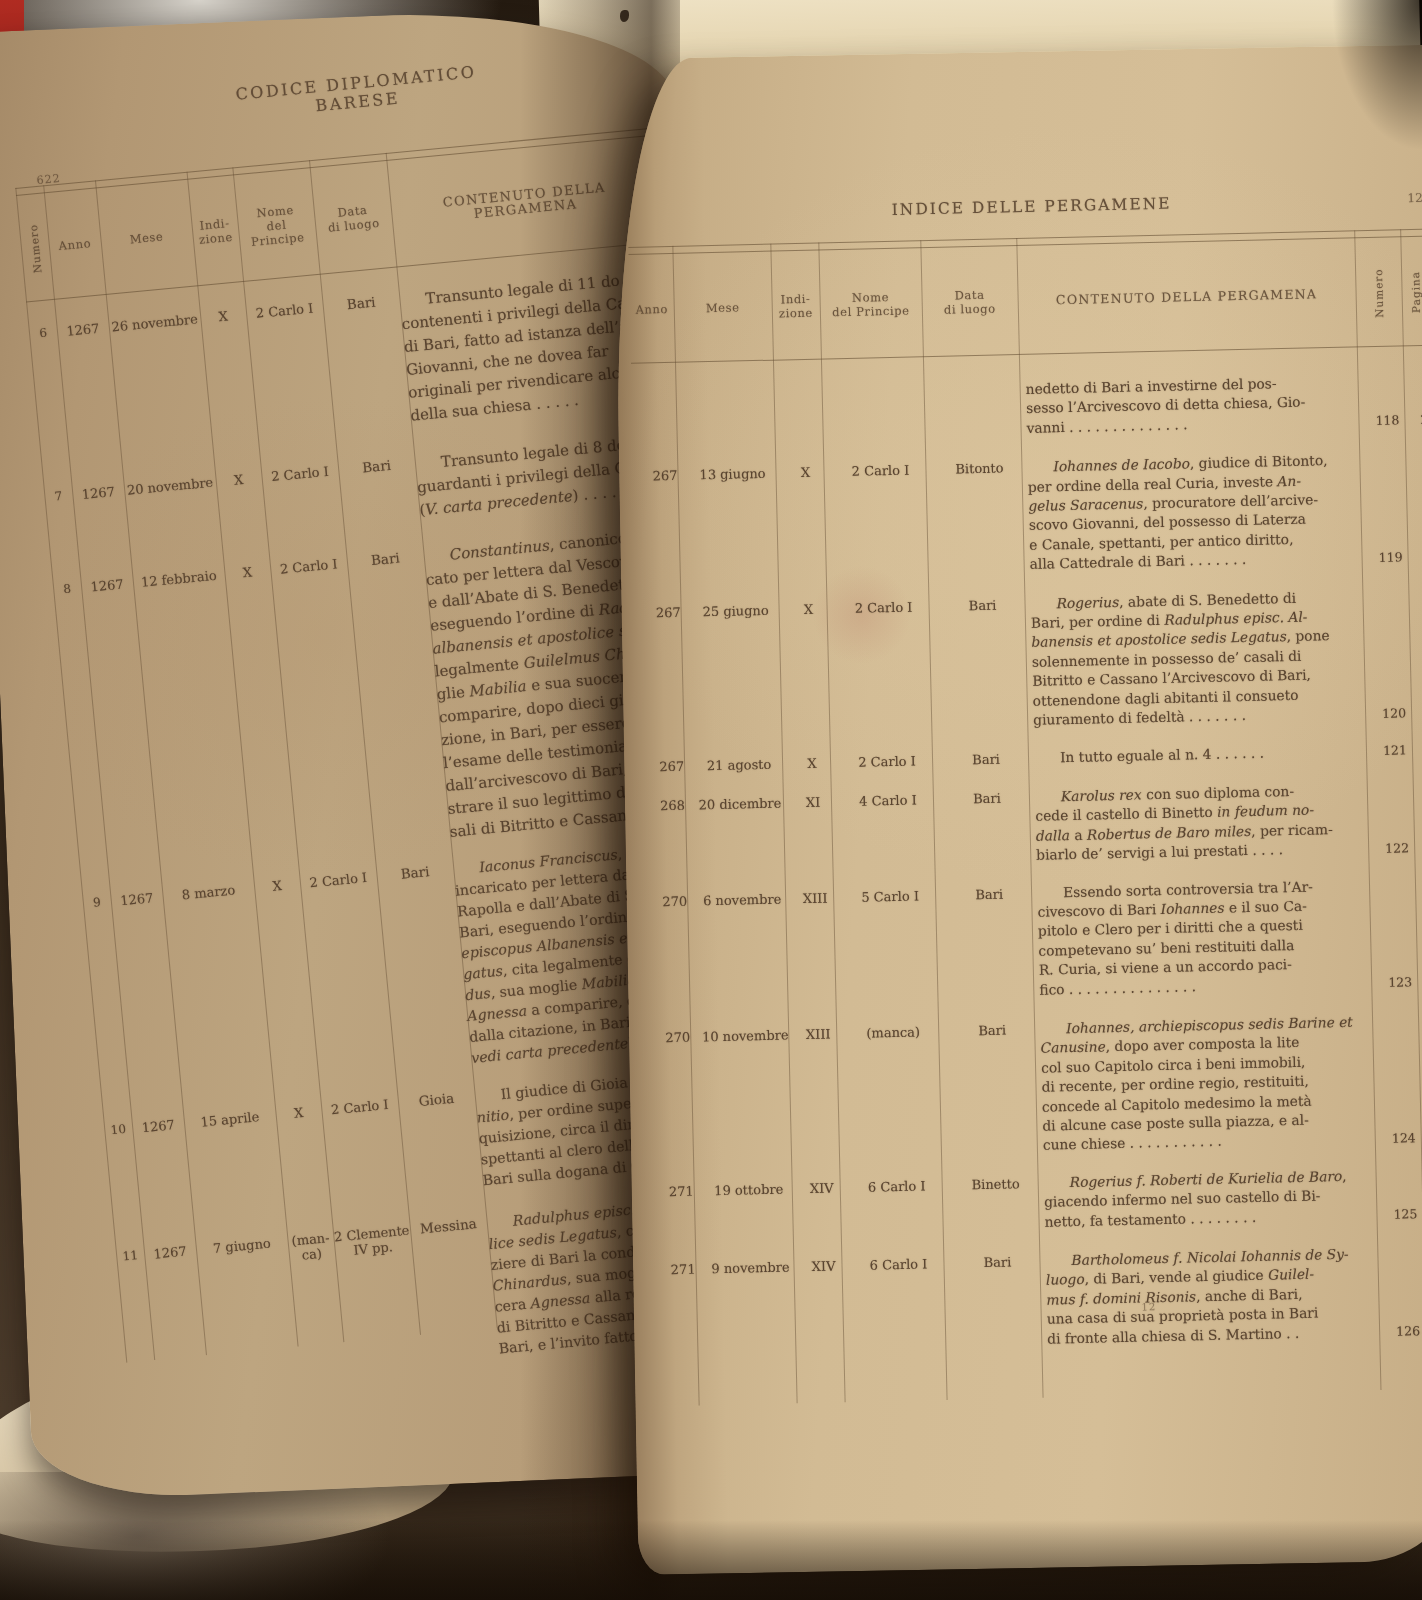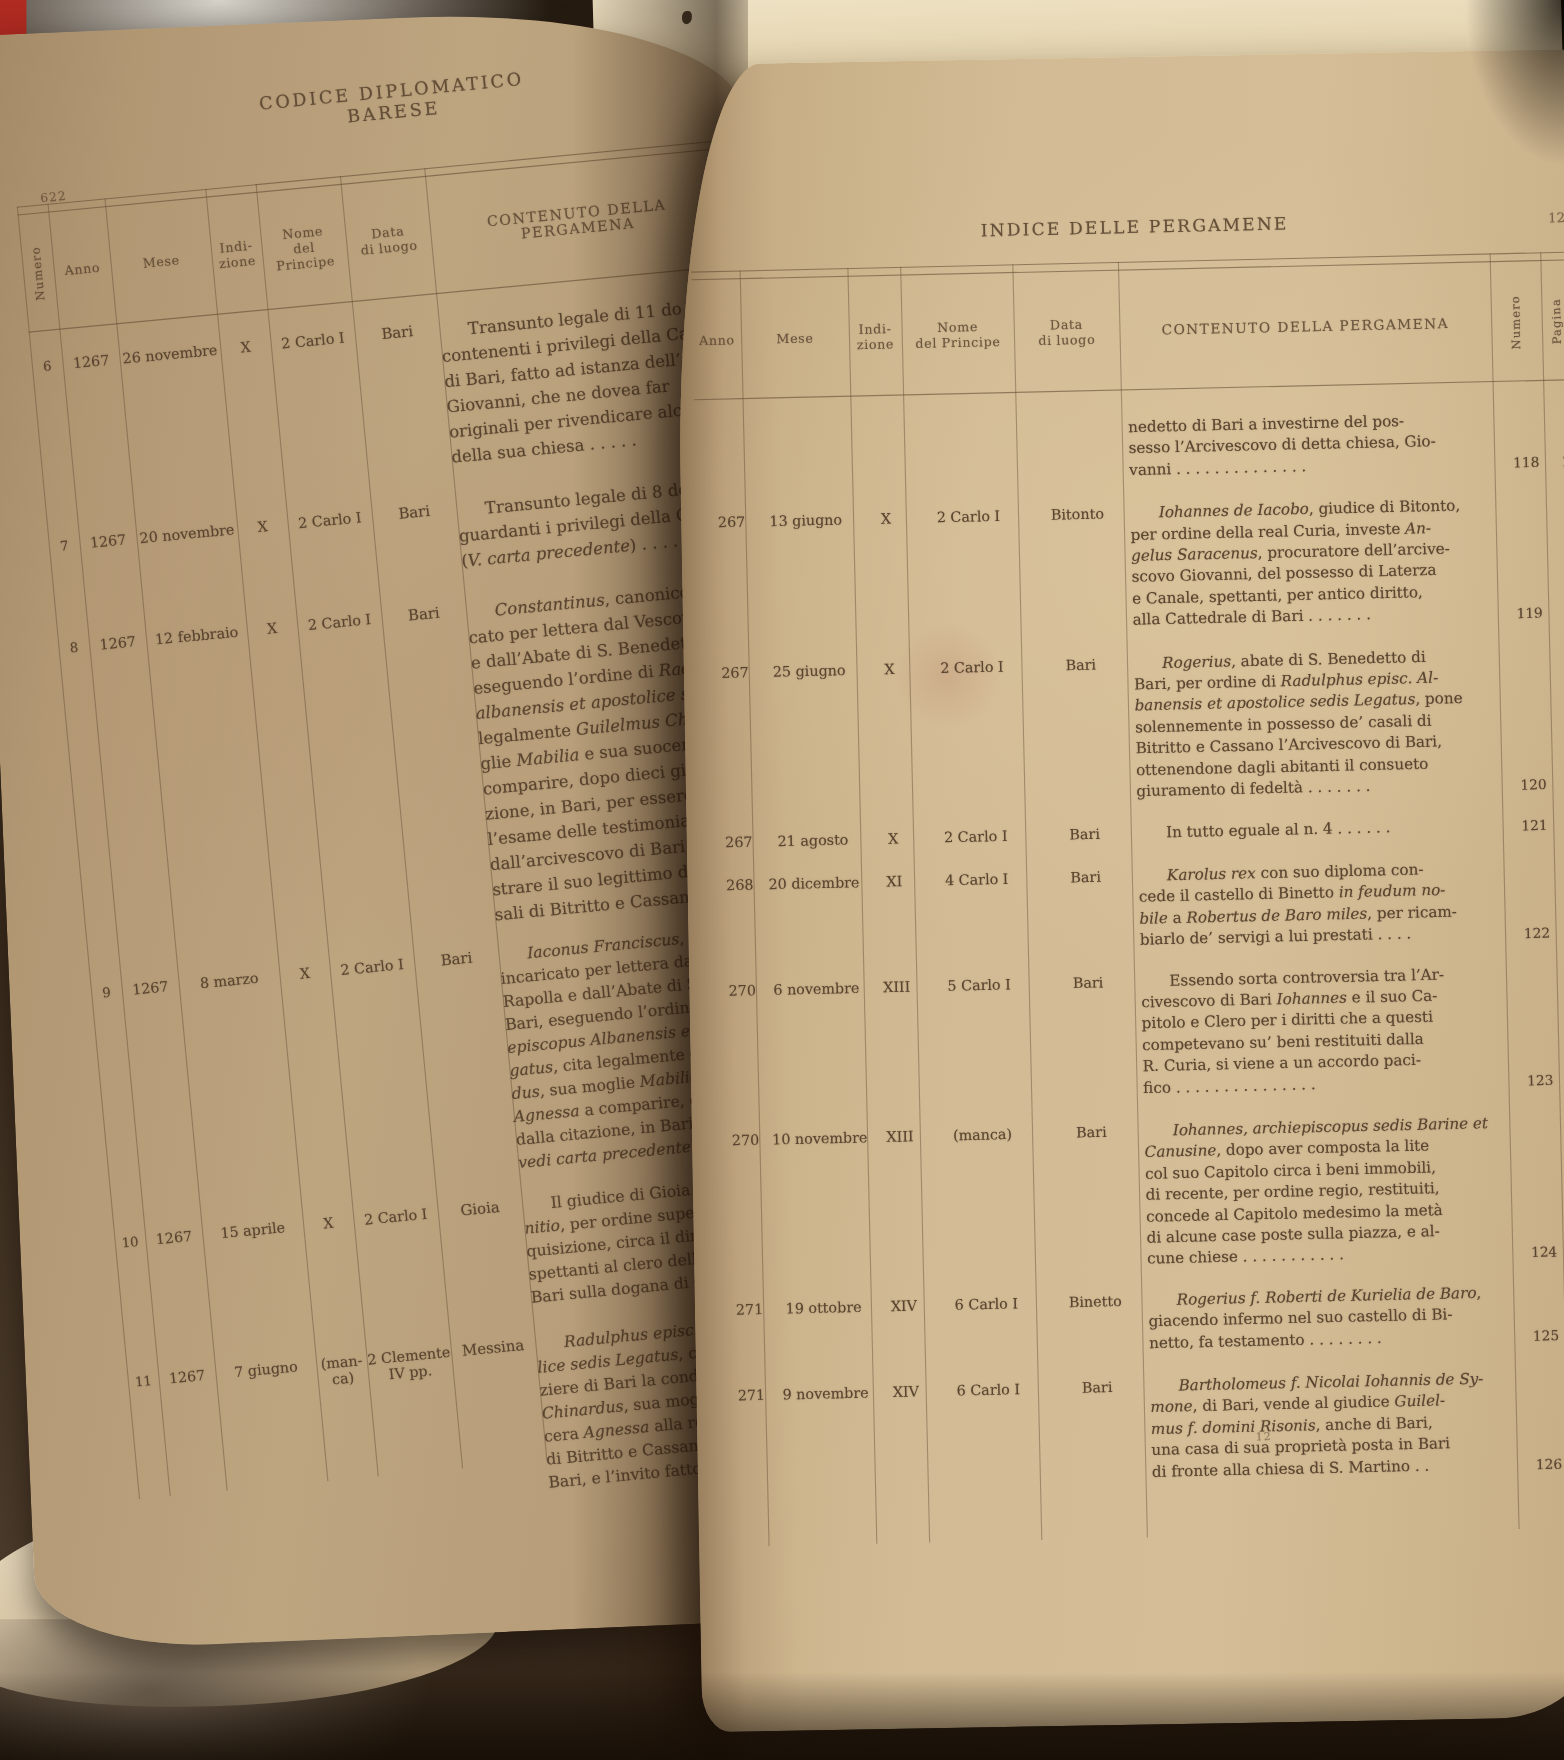--- a/index.html
+++ b/index.html
@@ -353,21 +353,21 @@
             </div>
             <div class="trow" style="margin-bottom: 18px;">
               <div class="cell c-anno">268</div>
               <div class="cell c-mese">20 dicembre</div>
               <div class="cell c-ind">XI</div>
               <div class="cell c-pri">4 Carlo I</div>
               <div class="cell c-luo">Bari</div>
               <div class="cell c-cont">
                 <div class="cline first"><i>Karolus rex</i> con suo diploma con-</div>
                 <div class="cline">cede il castello di Binetto <i>in feudum no-</i></div>
-                <div class="cline"><i>bile</i> a <i>Robertus de Baro miles</i>, per ricam-</div>
+                <div class="cline"><i>dalla</i> a <i>Robertus de Baro miles</i>, per ricam-</div>
                 <div class="cline">biarlo de’ servigi a lui prestati .  .  .  .</div>
               </div>
               <div class="cell c-numref">122</div>
               <div class="cell c-pag"></div>
             </div>
             <div class="trow" style="margin-bottom: 20px;">
               <div class="cell c-anno">270</div>
               <div class="cell c-mese">6 novembre</div>
               <div class="cell c-ind">XIII</div>
               <div class="cell c-pri">5 Carlo I</div>
@@ -414,21 +414,21 @@
               <div class="cell c-numref">125</div>
             </div>
             <div class="trow" style="margin-bottom: 0px;">
               <div class="cell c-anno">271</div>
               <div class="cell c-mese">9 novembre</div>
               <div class="cell c-ind">XIV</div>
               <div class="cell c-pri">6 Carlo I</div>
               <div class="cell c-luo">Bari</div>
               <div class="cell c-cont">
                 <div class="cline first"><i>Bartholomeus f. Nicolai Iohannis de Sy-</i></div>
-                <div class="cline"><i>mone</i>, di Bari, vende al giudice <i>Guilel-</i></div>
+                <div class="cline"><i>luogo</i>, di Bari, vende al giudice <i>Guilel-</i></div>
                 <div class="cline"><i>mus f. domini Risonis</i>, anche di Bari,</div>
                 <div class="cline">una casa di sua  proprietà posta in Bari</div>
                 <div class="cline">di fronte alla chiesa di S. Martino .   .  </div>
               </div>
               <div class="cell c-numref">126</div>
             </div>
           </div>
       </div>
 
       <div class="rp-signature">12</div>

